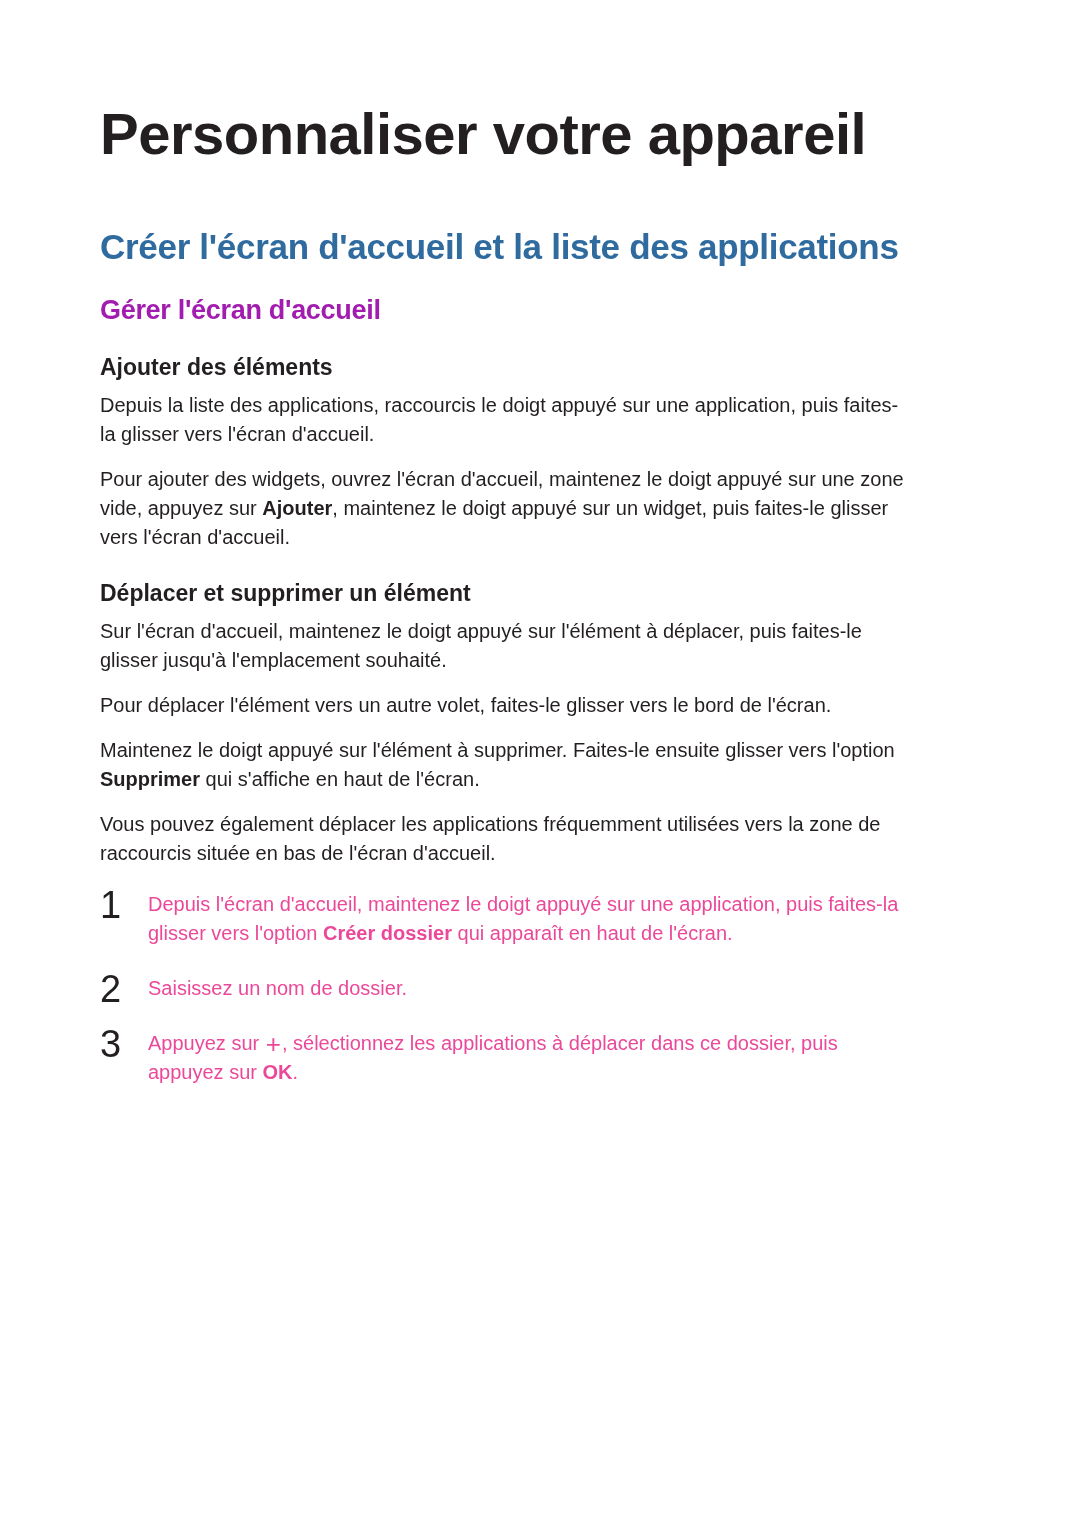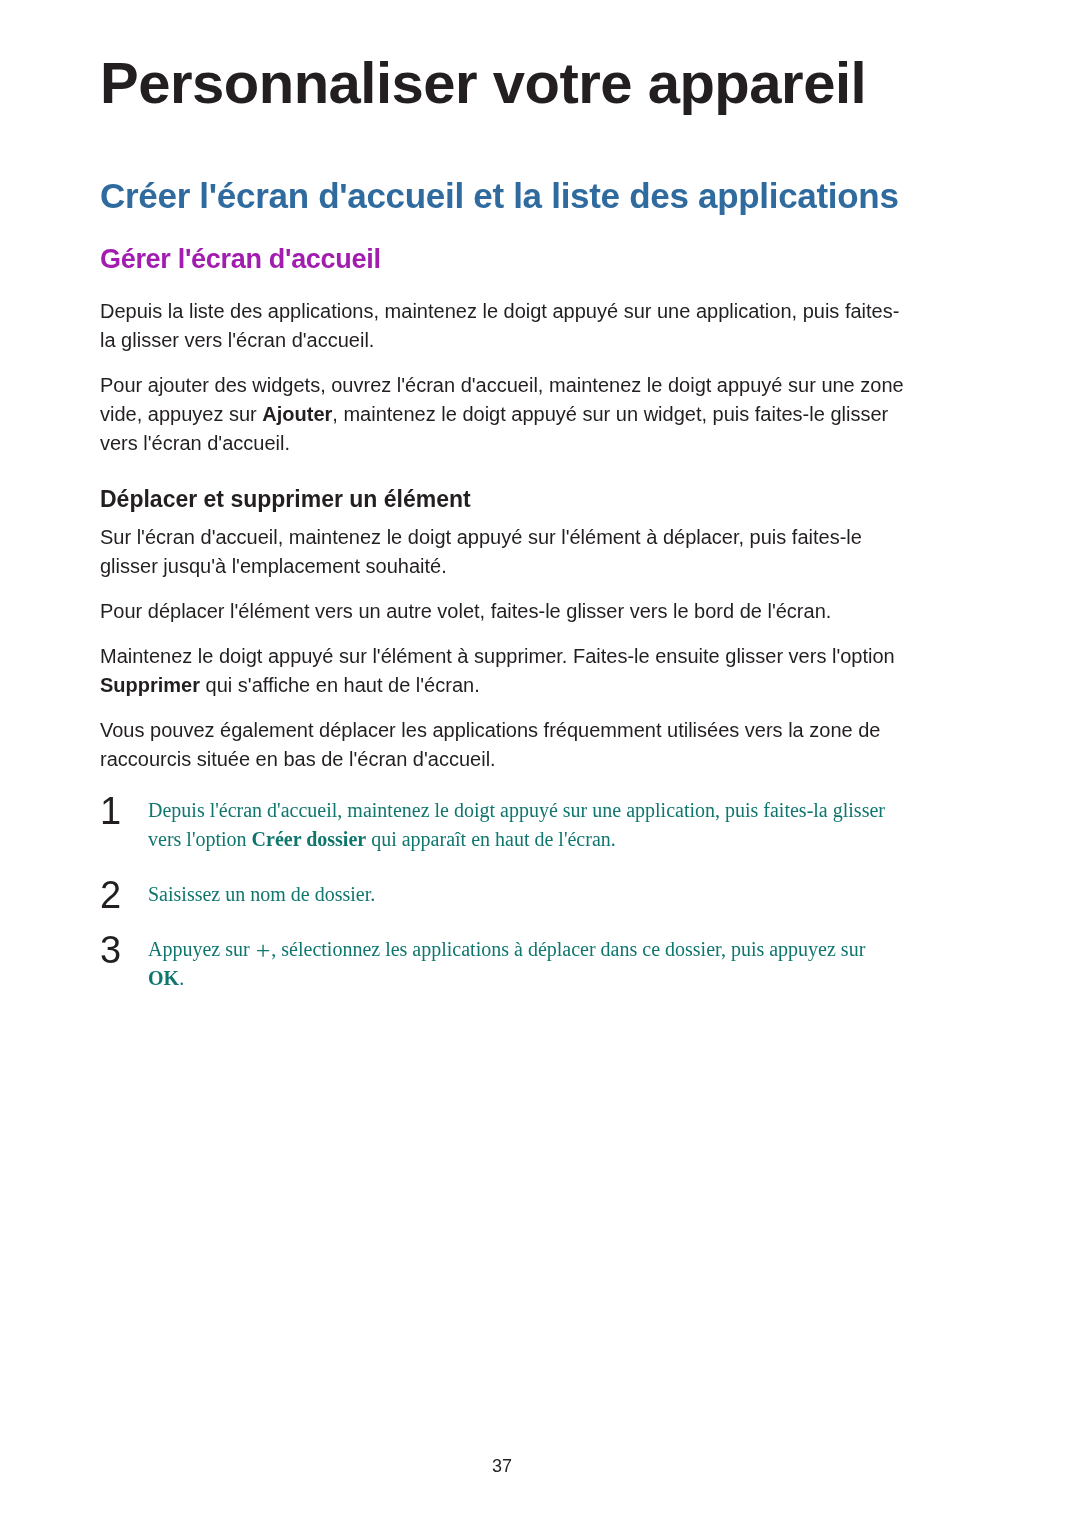--- a/index.html
+++ b/index.html
@@ -4,21 +4,21 @@
 <style>
   html, body {
     margin: 0;
     padding: 0;
     background: #ffffff;
   }
   .page {
     width: 1004px;
     height: 1527px;
     box-sizing: border-box;
-    padding: 49px 100px 0 100px;
+    padding: 100px 100px 0 100px;
     font-family: "Segoe UI", "Helvetica Neue", Arial, sans-serif;
     color: #231f20;
     position: relative;
   }
   h1.title {
     margin: 0 0 60px 0;
     font-size: 58px;
     font-weight: 700;
     color: #231f20;
     letter-spacing: -0.5px;
@@ -58,22 +58,21 @@
     padding: 0;
     counter-reset: step;
   }
   ol.steps > li {
     counter-increment: step;
     position: relative;
     padding-left: 48px;
     margin-bottom: 26px;
     font-size: 20px;
     line-height: 1.45;
-    color: #0f766e;
-    font-family: Liberation Serif, serif;
+    color: #ec4899;
   }
   ol.steps > li::before {
     content: counter(step);
     position: absolute;
     left: 0;
     top: -12px;
     font-size: 38px;
     font-weight: 400;
     color: #231f20;
     font-family: "Segoe UI Light", "Helvetica Neue", Arial, sans-serif;
@@ -100,21 +99,22 @@
 <body>
 
 <div class="page">
 
   <h1 class="title">Personnaliser votre appareil</h1>
 
   <h2 class="section">Créer l'écran d'accueil et la liste des applications</h2>
 
   <h3 class="subsection">Gérer l'écran d'accueil</h3>
 
-  <p class="body">Depuis la liste des applications, maintenez le doigt appuyé sur une application, puis faites-la glisser vers l'écran d'accueil.</p>
+  <h4 class="subsub">Ajouter des éléments</h4>
+  <p class="body">Depuis la liste des applications, raccourcis le doigt appuyé sur une application, puis faites-la glisser vers l'écran d'accueil.</p>
   <p class="body">
     <span>Pour ajouter des widgets, ouvrez l'écran d'accueil, maintenez le doigt appuyé sur une zone vide, appuyez sur </span><span class="bold">Ajouter</span><span>, maintenez le doigt appuyé sur un widget, puis faites-le glisser vers l'écran d'accueil.</span>
   </p>
 
   <h4 class="subsub">Déplacer et supprimer un élément</h4>
   <p class="body">Sur l'écran d'accueil, maintenez le doigt appuyé sur l'élément à déplacer, puis faites-le glisser jusqu'à l'emplacement souhaité.</p>
   <p class="body">Pour déplacer l'élément vers un autre volet, faites-le glisser vers le bord de l'écran.</p>
   <p class="body">
     <span>Maintenez le doigt appuyé sur l'élément à supprimer. Faites-le ensuite glisser vers l'option </span><span class="bold">Supprimer</span><span> qui s'affiche en haut de l'écran.</span>
   </p>
@@ -126,14 +126,13 @@
       <span>Depuis l'écran d'accueil, maintenez le doigt appuyé sur une application, puis faites-la glisser vers l'option </span><span class="bold">Créer dossier</span><span> qui apparaît en haut de l'écran.</span>
     </li>
     <li>
       <span>Saisissez un nom de dossier.</span>
     </li>
     <li>
       <span>Appuyez sur </span><span class="plus-icon">+</span><span>, sélectionnez les applications à déplacer dans ce dossier, puis appuyez sur </span><span class="bold">OK</span><span>.</span>
     </li>
   </ol>
 
-  <div class="pagenum">37</div>
 </div>
 
 </body></html>

